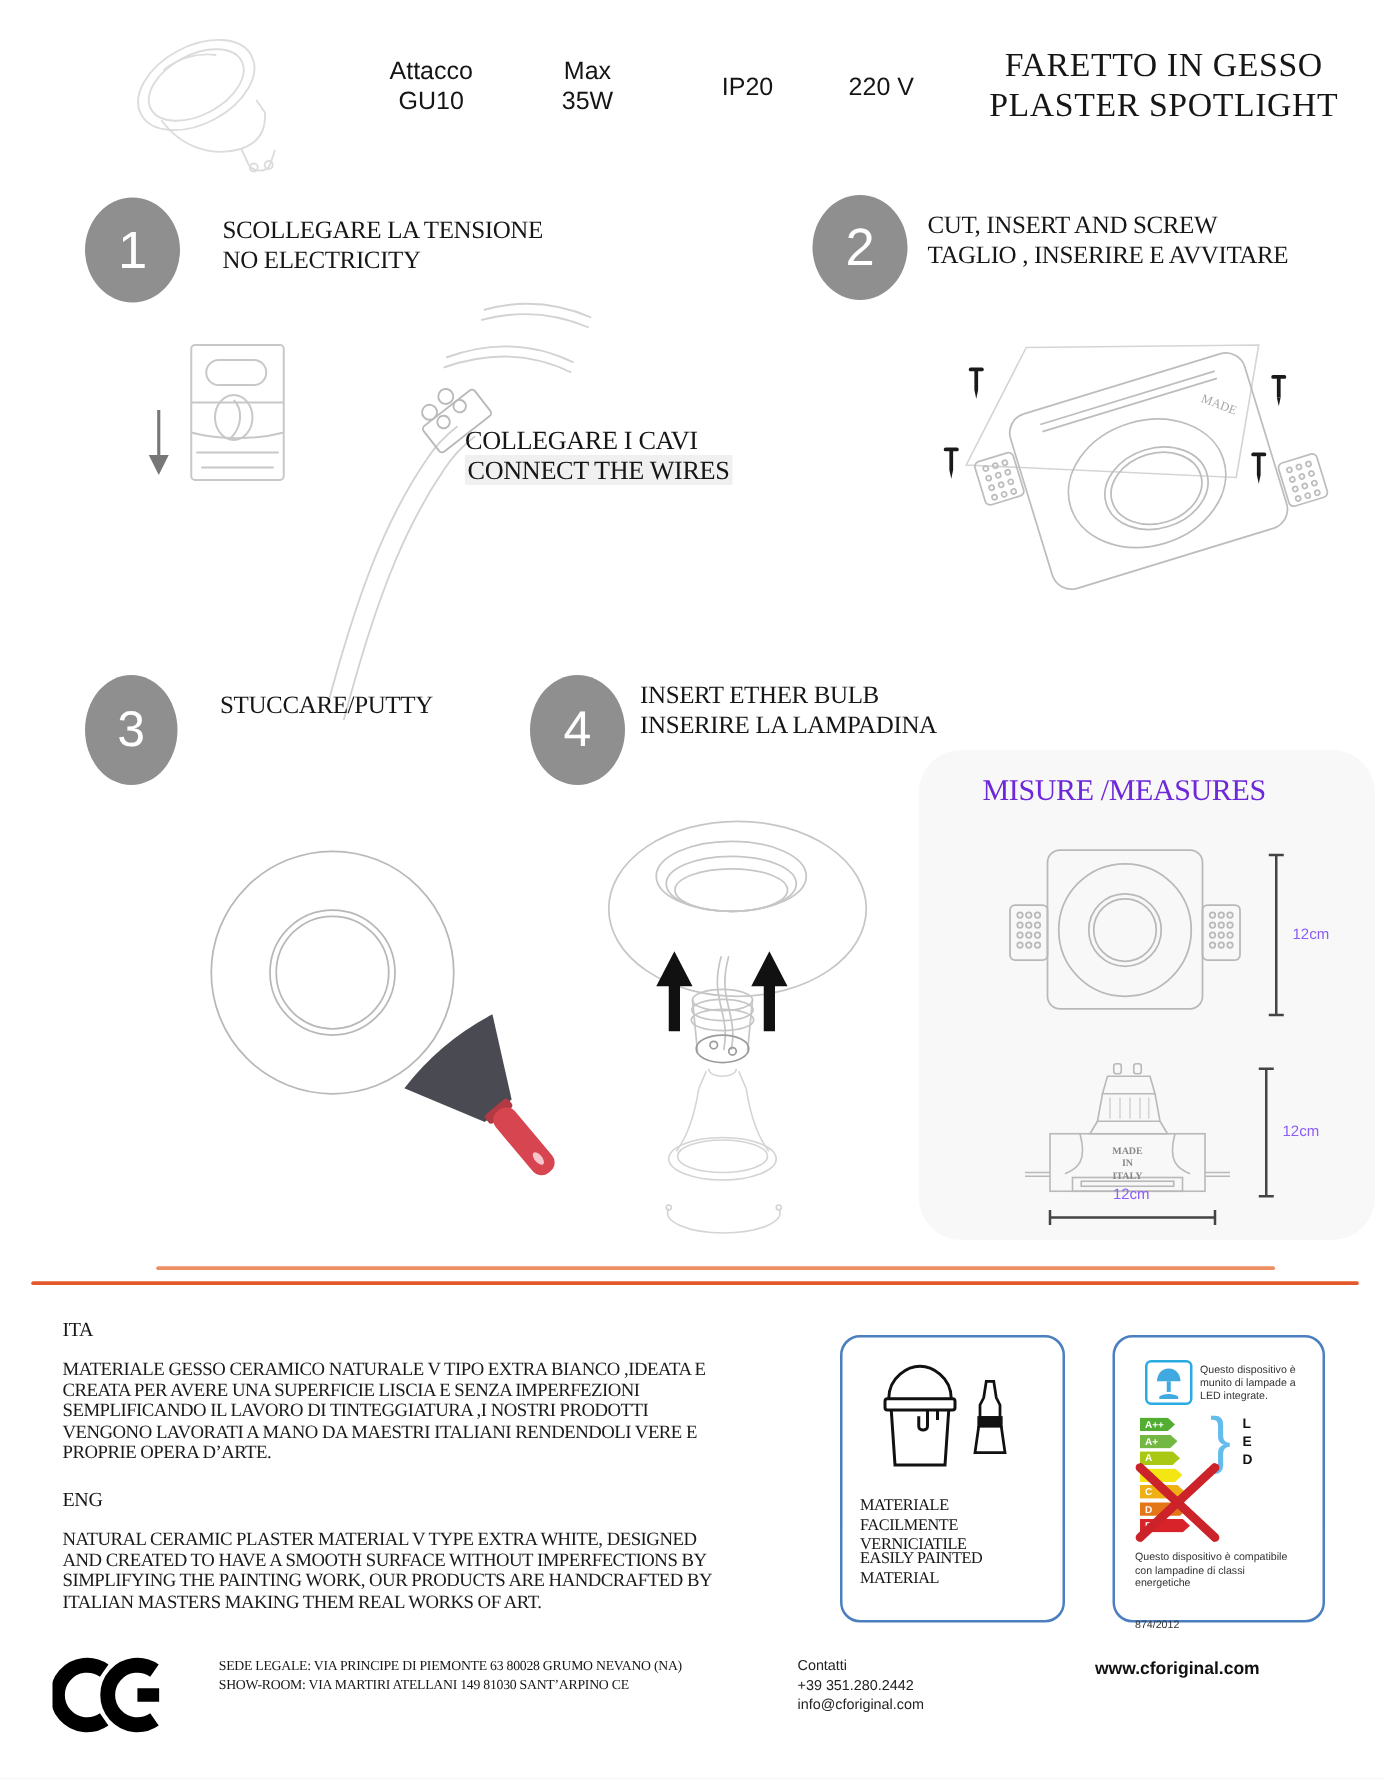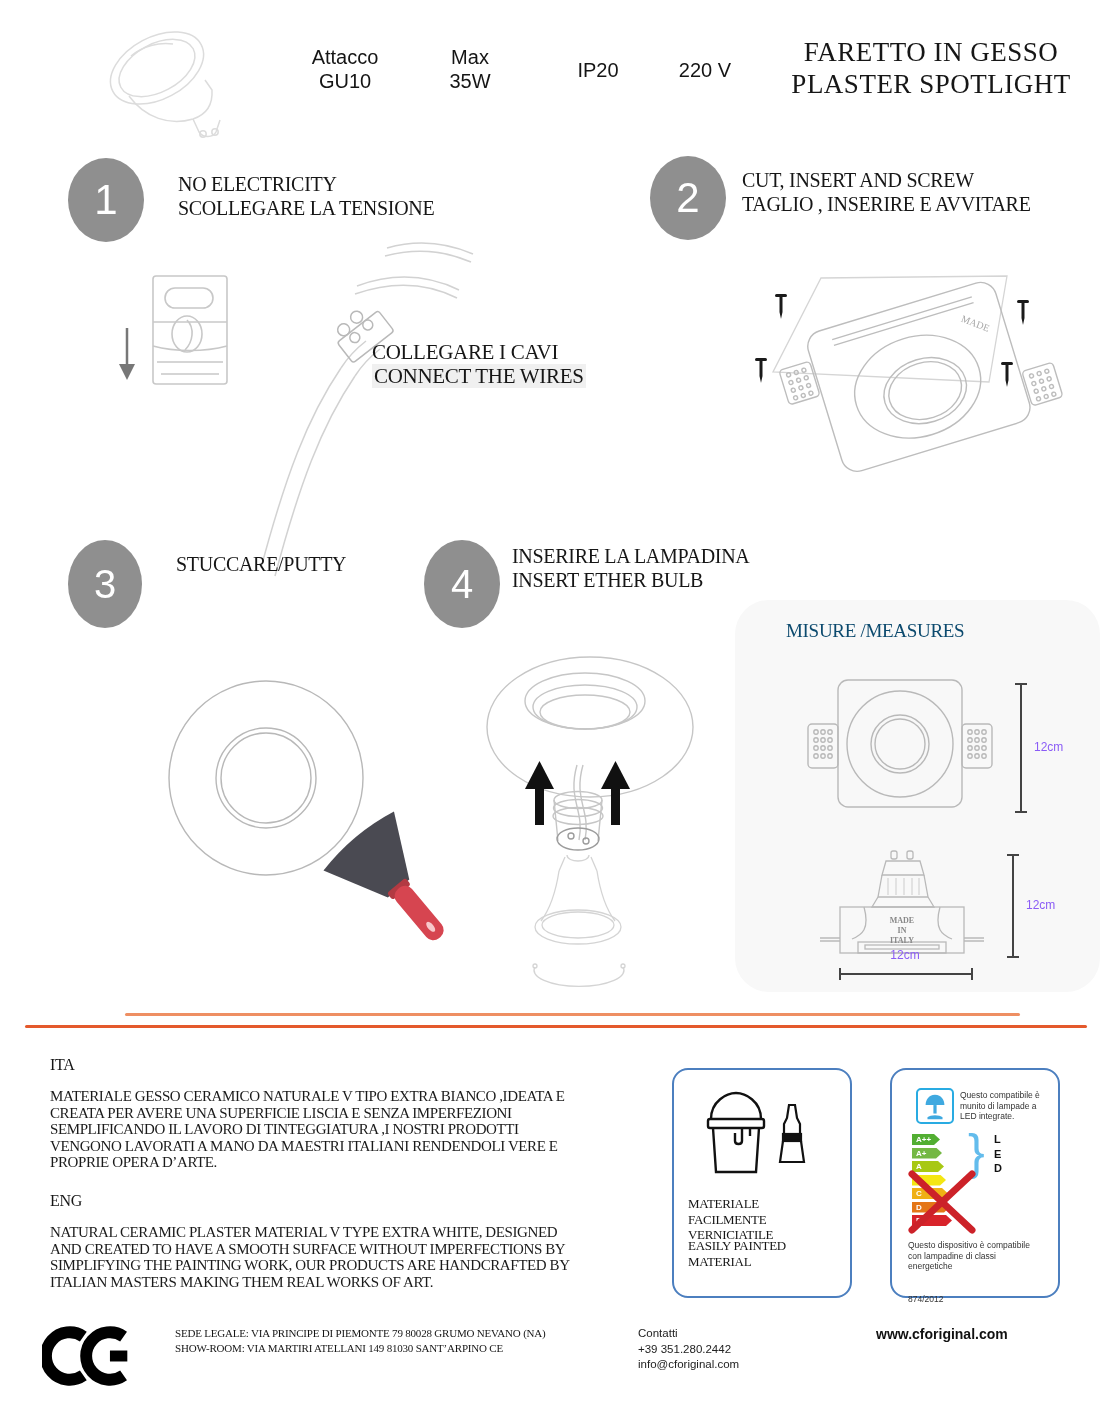--- a/index.html
+++ b/index.html
@@ -9,21 +9,21 @@
   .serif{font-family:"Liberation Serif","DejaVu Serif",serif;}
   .pre{white-space:pre-line;}
   .spec{font-size:20px;line-height:24px;text-align:center;color:#151515;}
   .doc-title{font-size:27px;line-height:32px;text-align:center;letter-spacing:0.5px;color:#161616;}
   .step-circle{background:#8f8f8f;border-radius:50%;color:#fff;display:flex;align-items:center;justify-content:center;
                font-size:42px;font-weight:400;}
   .step-text{font-size:20px;line-height:24px;color:#161616;letter-spacing:-0.3px;}
   .wires-text{font-size:21px;line-height:24px;color:#161616;letter-spacing:-0.3px;}
   .hl{background:#f0f0f0;display:inline-block;padding:0 2px;}
   .measures-panel{background:#f8f8f8;border-radius:34px;}
-  .measures-title{font-size:19px;letter-spacing:-0.3px;color:#0c4a6e;}
+  .measures-title{font-size:24px;letter-spacing:-0.3px;color:#6d28d9;}
   .dim-label{font-size:12px;color:#8b5cf6;}
   .para-label{font-size:16px;color:#161616;letter-spacing:-0.3px;}
   .para{font-size:15px;line-height:16.5px;color:#1a1a1a;letter-spacing:-0.4px;}
   .info-box{border:2px solid #4c7fbf;border-radius:16px;background:#fff;}
   .paint-text{font-size:13px;line-height:15.5px;color:#161616;letter-spacing:-0.3px;}
   .energy-small{font-size:8.5px;line-height:10.5px;color:#333;}
   .ec-row{height:11px;margin-bottom:2.5px;color:#fff;font-size:8px;font-weight:bold;line-height:11px;padding-left:4px;
           clip-path:polygon(0 0,calc(100% - 6px) 0,100% 50%,calc(100% - 6px) 100%,0 100%);box-sizing:border-box;}
   .ec-row:nth-child(1){width:28px}.ec-row:nth-child(2){width:30px}.ec-row:nth-child(3){width:32px}
   .ec-row:nth-child(4){width:34px}.ec-row:nth-child(5){width:36px}.ec-row:nth-child(6){width:38px}
@@ -68,22 +68,22 @@
 
   <div class="abs serif doc-title" style="left:768px;top:36px;width:286px;margin-left:20px;">
     <div>FARETTO IN GESSO</div>
     <div>PLASTER SPOTLIGHT</div>
   </div>
 
   <div class="abs step-circle" style="left:68px;top:158px;width:76px;height:84px;">
     <span>1</span>
   </div>
   <div class="abs serif step-text" style="left:178px;top:172px;width:330px;">
+    <div>SCOLLEGARE LA TENSIONE</div>
     <div>NO ELECTRICITY</div>
-    <div>SCOLLEGARE LA TENSIONE</div>
   </div>
 
   <div class="abs step-circle" style="left:650px;top:156px;width:76px;height:84px;">
     <span>2</span>
   </div>
   <div class="abs serif step-text" style="left:742px;top:168px;width:330px;">
     <div>CUT, INSERT AND SCREW</div>
     <div>TAGLIO , INSERIRE E AVVITARE</div>
   </div>
 
@@ -200,22 +200,22 @@
     <span>3</span>
   </div>
   <div class="abs serif step-text" style="left:176px;top:552px;width:260px;">
     <div>STUCCARE/PUTTY</div>
   </div>
 
   <div class="abs step-circle" style="left:424px;top:540px;width:76px;height:88px;font-size:40px;">
     <span>4</span>
   </div>
   <div class="abs serif step-text" style="left:512px;top:544px;width:300px;">
+    <div>INSERT ETHER BULB</div>
     <div>INSERIRE LA LAMPADINA</div>
-    <div>INSERT ETHER BULB</div>
   </div>
 
   <div class="abs" style="left:140px;top:632px;">
     <svg width="390" height="330" viewBox="0 0 390 330">
       <g fill="none" stroke="#b8b8b8" stroke-width="1.4">
         <circle cx="126" cy="146" r="97"></circle>
         <circle cx="126" cy="146" r="50"></circle>
         <circle cx="126" cy="146" r="45"></circle>
       </g>
       <g transform="translate(238,232) rotate(-40)">
@@ -394,21 +394,21 @@
   <div class="abs info-box" style="left:890px;top:1068px;width:166px;height:226px;">
     <div class="abs" style="left:24px;top:18px;width:38px;height:36px;border:2px solid #29abe2;border-radius:5px;box-sizing:border-box;">
       <svg width="34" height="32" viewBox="0 0 36 34">
         <g fill="#3fa9e0">
           <path d="M18,5 C11,5 8,11 8,16 H28 C28,11 25,5 18,5 Z"></path>
           <rect x="16.3" y="16" width="3.4" height="9"></rect>
           <path d="M10,29 C13,26 23,26 26,29 L26,31 H10 Z"></path>
         </g>
       </svg>
     </div>
-    <div class="abs energy-small pre" style="left:68px;top:20px;width:92px;">Questo compatibile è
+    <div class="abs energy-small pre" style="left:68px;top:20px;width:92px;">Questo dispositivo è
 munito di lampade a
 LED integrate.</div>
 
     <div class="abs" style="left:20px;top:64px;">
       <div class="ec-row" style="background: rgb(82, 174, 50);">A++</div>
       <div class="ec-row" style="background: rgb(116, 184, 68);">A+</div>
       <div class="ec-row" style="background: rgb(168, 200, 19);">A</div>
       <div class="ec-row" style="background: rgb(244, 230, 19);">B</div>
       <div class="ec-row" style="background: rgb(239, 176, 21);">C</div>
       <div class="ec-row" style="background: rgb(228, 118, 23);">D</div>
@@ -441,21 +441,21 @@
     <svg width="92" height="64" viewBox="0 0 100 70">
       <g fill="none" stroke="#000" stroke-width="13">
         <path d="M44.9,13.7 A26,26 0 1 0 44.9,56.3"></path>
         <path d="M88.9,13.7 A26,26 0 1 0 88.9,56.3"></path>
       </g>
       <path d="M74,35 H93" stroke="#000" stroke-width="12" fill="none"></path>
     </svg>
   </div>
 
   <div class="abs serif footer-address" style="left:175px;top:1326px;width:420px;">
-    <div>SEDE LEGALE: VIA PRINCIPE DI PIEMONTE 79 80028 GRUMO NEVANO (NA)</div>
+    <div>SEDE LEGALE: VIA PRINCIPE DI PIEMONTE 63 80028 GRUMO NEVANO (NA)</div>
     <div>SHOW-ROOM: VIA MARTIRI ATELLANI 149 81030 SANT’ARPINO CE</div>
   </div>
 
   <div class="abs footer-contacts" style="left:638px;top:1326px;width:180px;">
     <div>Contatti</div>
     <div>+39 351.280.2442</div>
     <div>info@cforiginal.com</div>
   </div>
 
   <div class="abs website" style="left:876px;top:1326px;">www.cforiginal.com</div>

